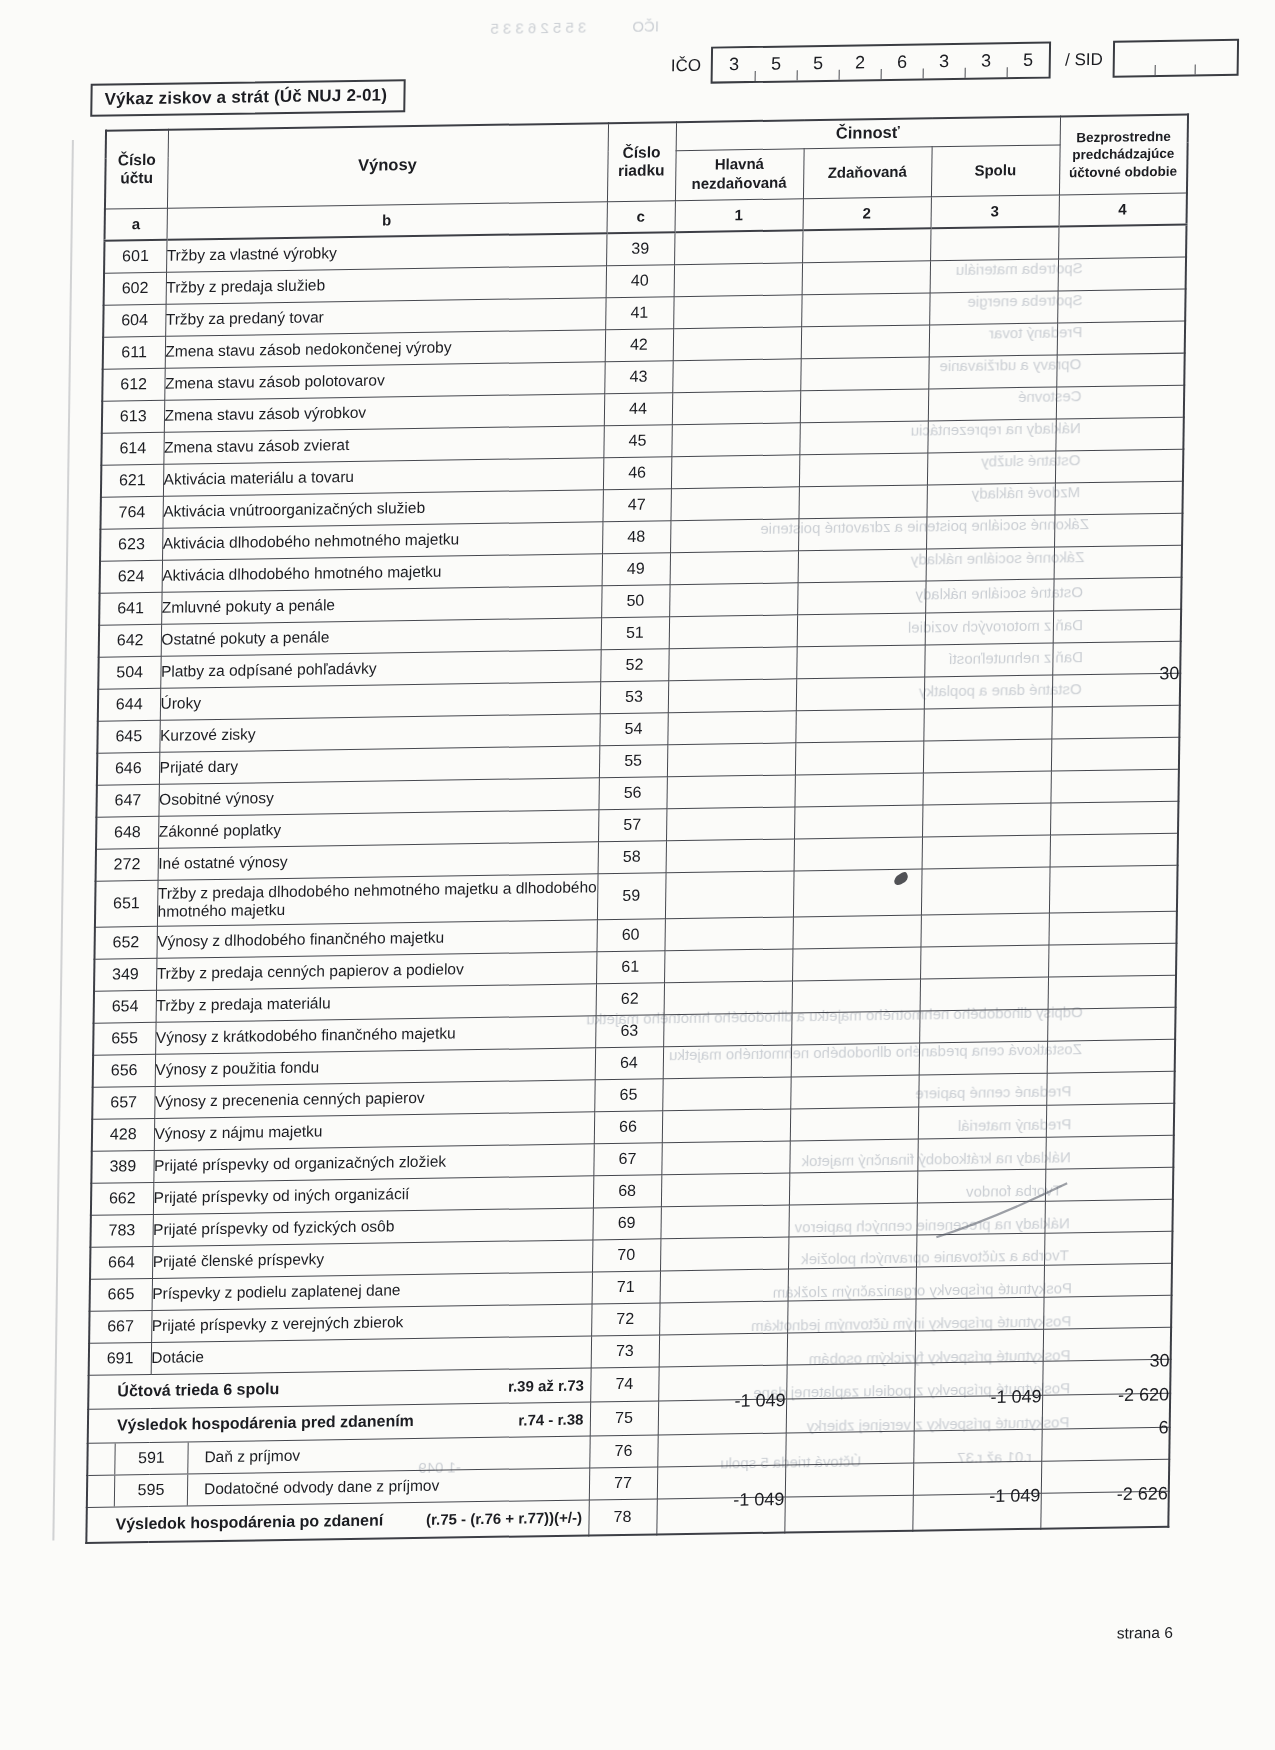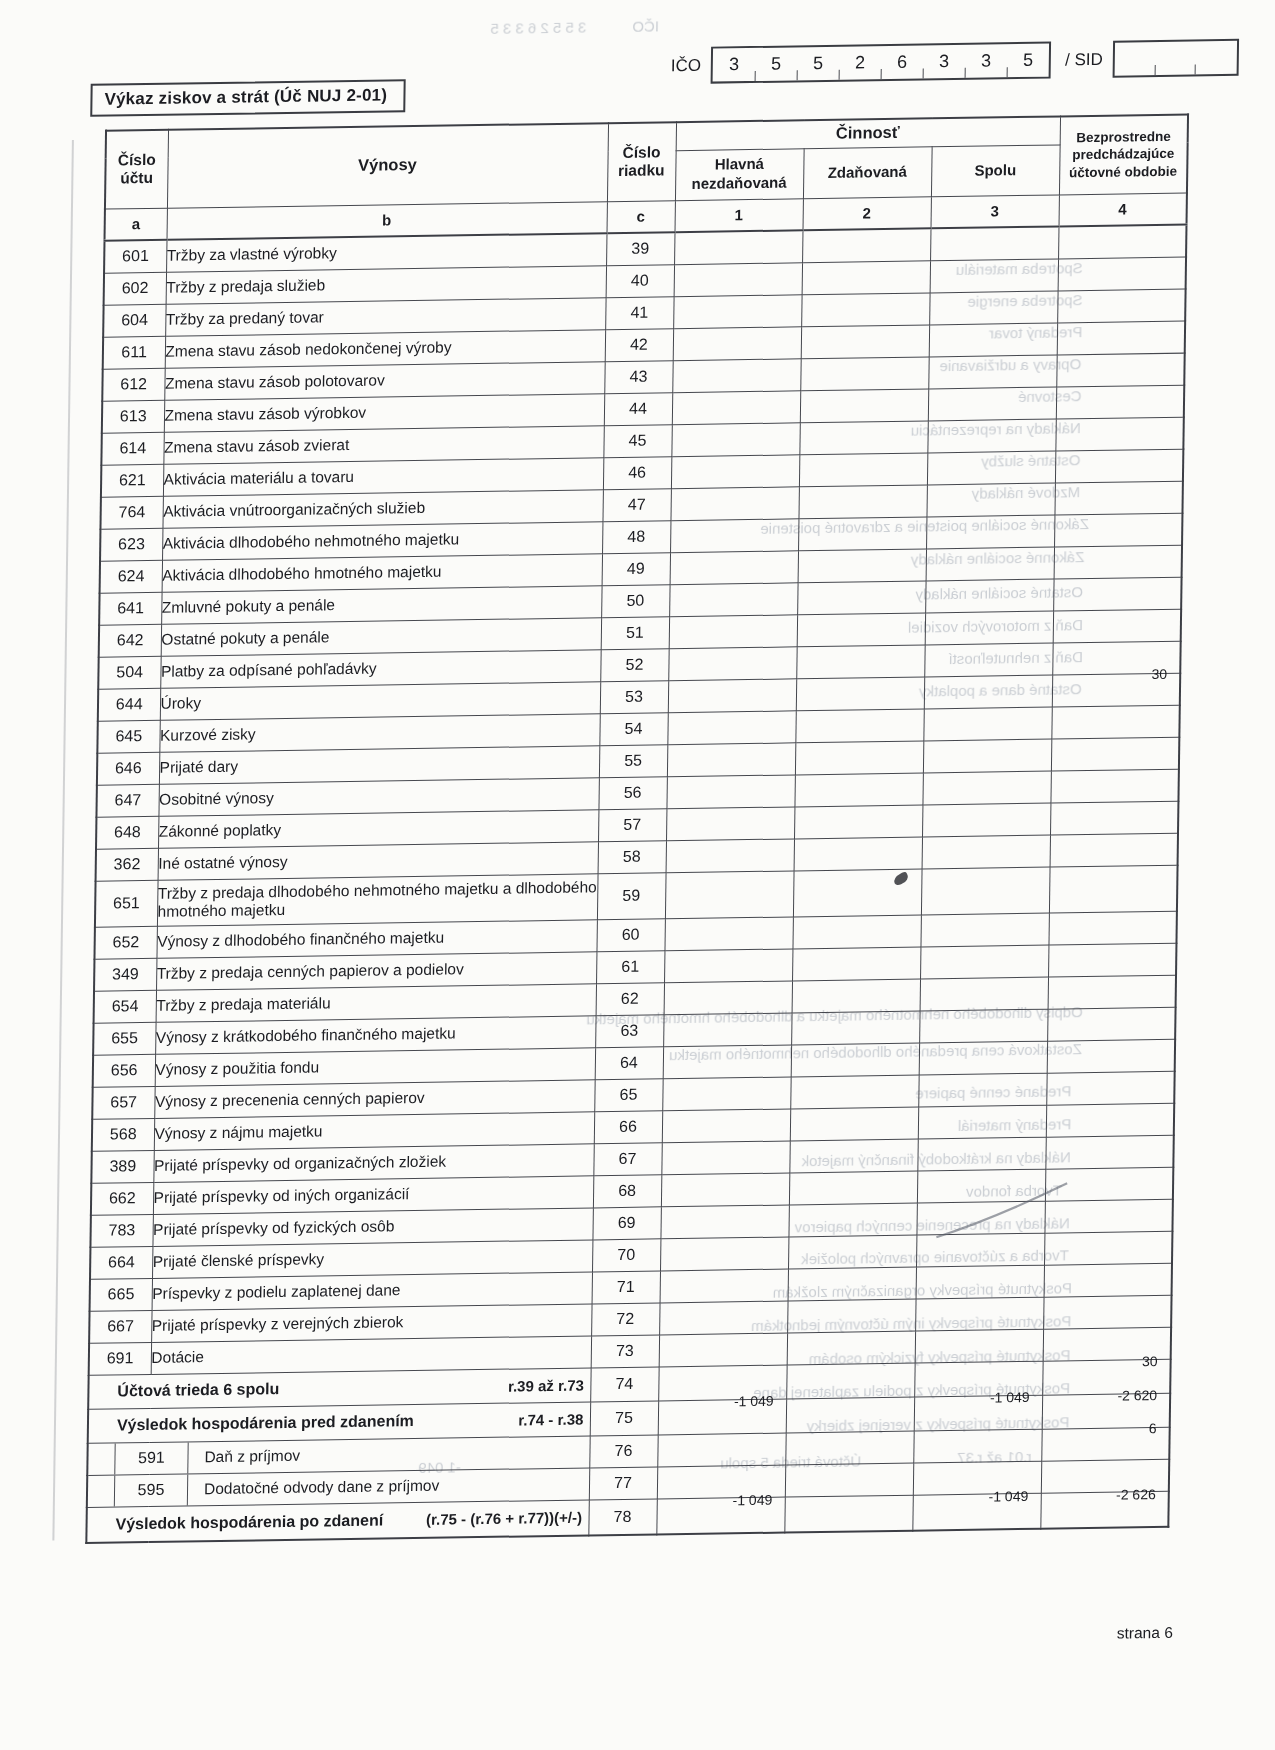--- a/index.html
+++ b/index.html
@@ -26,21 +26,21 @@
   table.main{position:absolute;left:95px;top:130px;width:1082px;table-layout:fixed;border-collapse:collapse;border:2px solid #3c3e45;background:transparent;}
   table.main th,table.main td{border:1px solid #45474e;padding:0;vertical-align:middle;overflow:visible;background:transparent;}
   thead th{font-weight:bold;text-align:center;line-height:1.2;}
   th.acch{font-size:15.5px;} th.vyn{font-size:16.5px;} th.lineh{font-size:15.5px;}
   th.cin{font-size:16.5px;} th.sub{font-size:15px;line-height:1.25;}
   th.col4h{font-size:13.5px;line-height:1.3;padding:0 6px;}
   tr.letters td{font-weight:bold;text-align:center;font-size:15px;border-bottom:2px solid #3c3e45;}
   td.acc,td.line{text-align:center;font-size:16px;}
   td.desc{text-align:left;font-size:15.5px;padding:2px 6px 2px 10px;line-height:1.18;}
   td.val{position:relative;}
-  td.val .v{position:absolute;right:12px;top:50%;transform:translateY(-50%) translateY(-15px);font-size:14px;white-space:nowrap;}
+  td.val .v{position:absolute;right:0;top:50%;transform:translateY(-50%) translateY(-15px);font-size:18px;white-space:nowrap;}
   td.cellhost{position:relative;}
   .cellfill{position:absolute;inset:0;display:flex;align-items:center;}
   .tl{font-weight:bold;font-size:16px;padding-left:28px;white-space:nowrap;}
   .tf{margin-left:auto;font-weight:bold;font-size:15px;padding-right:6px;white-space:nowrap;}
   .subwrap{position:absolute;inset:0;margin-left:26px;border-left:1px solid #4a4c52;display:flex;align-items:stretch;}
   .sa{width:72px;border-right:1px solid #4a4c52;display:flex;align-items:center;justify-content:center;font-size:16px;}
   .sd{display:flex;align-items:center;padding-left:16px;font-size:15.5px;}
   
   .bleed{position:absolute;white-space:nowrap;font-size:15px;color:#7e8898;opacity:.38;
          transform:scaleX(-1);filter:blur(.4px);}
@@ -315,21 +315,21 @@
           <tr style="height: 32px;">
             <td class="acc">648</td>
             <td class="desc">Zákonné poplatky</td>
             <td class="line">57</td>
             <td class="val"></td>
             <td class="val"></td>
             <td class="val"></td>
             <td class="val"></td>
           </tr>
           <tr style="height: 32px;">
-            <td class="acc">362</td>
+            <td class="acc">272</td>
             <td class="desc">Iné ostatné výnosy</td>
             <td class="line">58</td>
             <td class="val"></td>
             <td class="val"></td>
             <td class="val"></td>
             <td class="val"></td>
           </tr>
           <tr style="height: 46px;">
             <td class="acc">651</td>
             <td class="desc">Tržby z predaja dlhodobého nehmotného majetku a dlhodobého hmotného majetku</td>
@@ -387,21 +387,21 @@
           <tr style="height: 32px;">
             <td class="acc">657</td>
             <td class="desc">Výnosy z precenenia cenných papierov</td>
             <td class="line">65</td>
             <td class="val"></td>
             <td class="val"></td>
             <td class="val"></td>
             <td class="val"></td>
           </tr>
           <tr style="height: 32px;">
-            <td class="acc">568</td>
+            <td class="acc">428</td>
             <td class="desc">Výnosy z nájmu majetku</td>
             <td class="line">66</td>
             <td class="val"></td>
             <td class="val"></td>
             <td class="val"></td>
             <td class="val"></td>
           </tr>
           <tr style="height: 32px;">
             <td class="acc">389</td>
             <td class="desc">Prijaté príspevky od organizačných zložiek</td>

